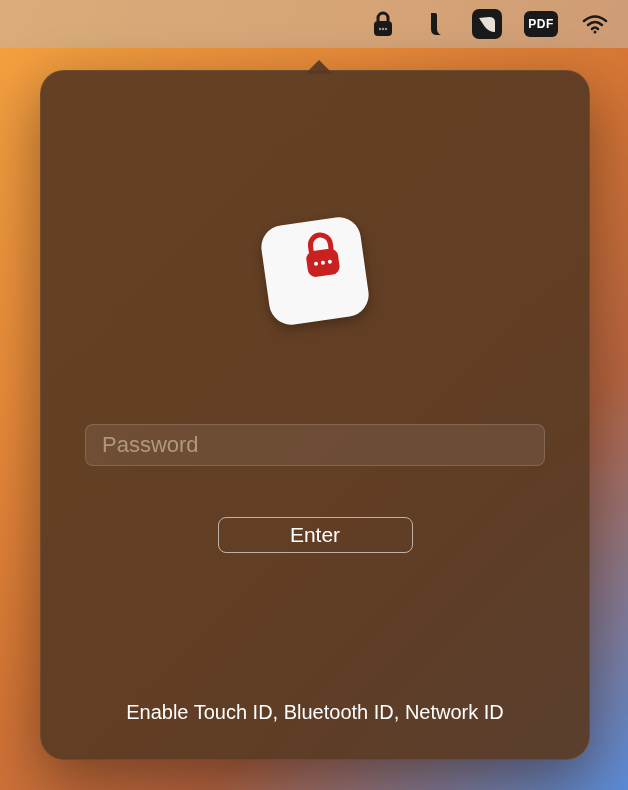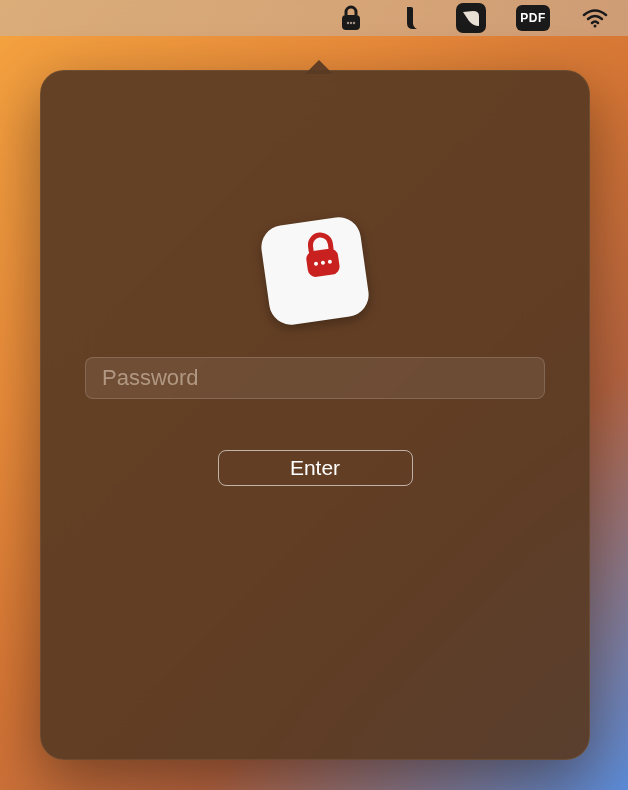--- a/index.html
+++ b/index.html
@@ -15,28 +15,28 @@
       background: linear-gradient(135deg, #f5a340 0%, #e88a3a 30%, #d47535 50%, #b86540 70%, #5a8bd8 100%);
       position: relative;
       overflow: hidden;
     }
     
     .menubar {
       position: absolute;
       top: 0;
       left: 0;
       right: 0;
-      height: 36px;
+      height: 48px;
       background: rgba(200, 180, 160, 0.6);
       backdrop-filter: blur(20px);
       display: flex;
       align-items: center;
       justify-content: flex-end;
       padding-right: 18px;
-      gap: 30px;
+      gap: 22px;
     }
     
     .menubar-icon {
       display: flex;
       align-items: center;
       justify-content: center;
       width: 30px;
       height: 30px;
       color: #1a1a1a;
     }
@@ -109,21 +109,21 @@
       padding-top: 12px;
       padding-left: 18px;
     }
     
     .lock-svg {
       width: 48px;
       height: 48px;
     }
     
     .password-field {
-      margin-top: 36px;
+      margin-top: 103px;
       width: 460px;
       height: 42px;
       background: rgba(255, 255, 255, 0.08);
       border: 1px solid rgba(255, 255, 255, 0.15);
       border-radius: 8px;
       padding: 0 16px;
       font-size: 22px;
       color: #fff;
       outline: none;
     }
@@ -203,14 +203,15 @@
         <circle cx="17" cy="31" r="2" fill="#fff"></circle>
         <circle cx="24" cy="31" r="2" fill="#fff"></circle>
         <circle cx="31" cy="31" r="2" fill="#fff"></circle>
       </svg>
     </div>
 
     <input type="password" class="password-field" placeholder="Password" style="">
 
     <button class="enter-button">Enter</button>
 
+    <div class="bottom-link">Enable Touch ID, Bluetooth ID, Network ID</div>
   </div>
 </div>
 
 </body></html>

